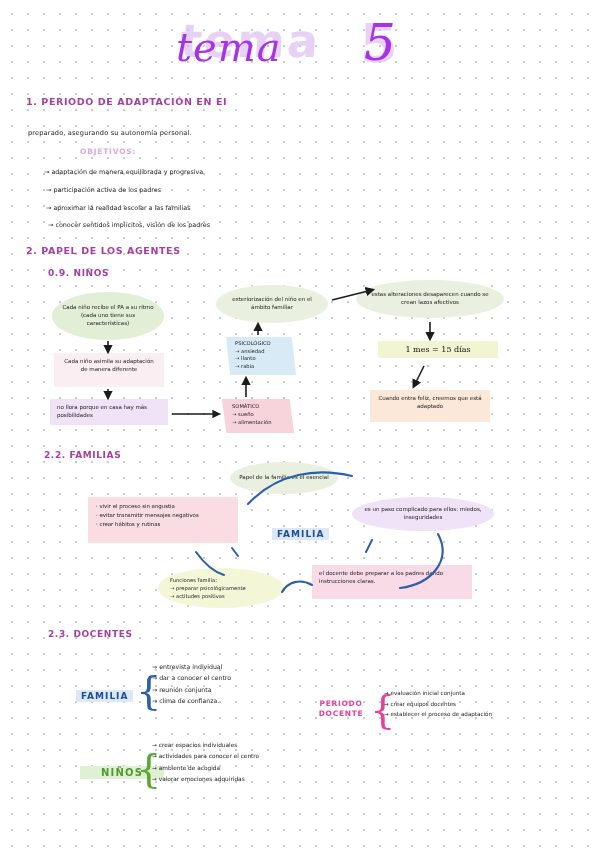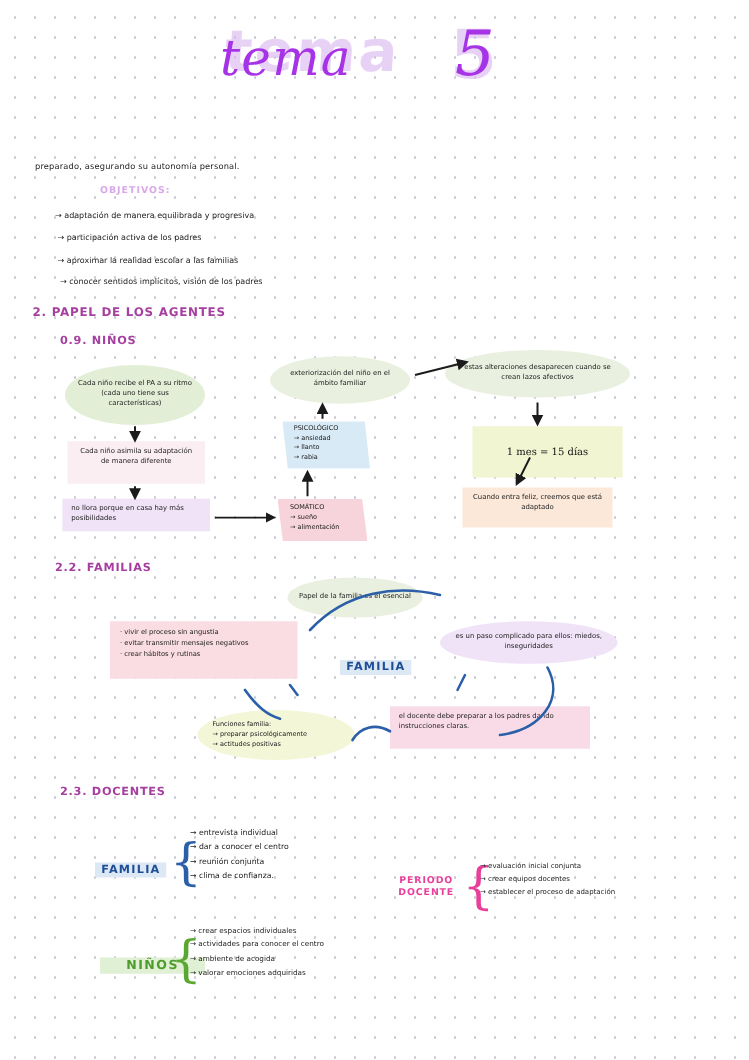--- a/index.html
+++ b/index.html
@@ -71,35 +71,36 @@
            letter-spacing:1px;padding:1px 5px;}
   .hl-green{background:#e0f0d4;color:#4e9c2c;font-weight:bold;font-size:10px;
             letter-spacing:1.2px;padding:1px 21px;}
   .hl-pink{color:#e8409a;font-weight:bold;font-size:7.5px;letter-spacing:.7px;
            line-height:1.35;text-align:center;}
   .famlist{font-size:6.2px;color:#222;line-height:1.85;white-space:nowrap;}
   .brace{font-size:40px;line-height:0;font-family:"DejaVu Serif",serif;}
   .brace-blue{color:#2b5fa8;}
   .brace-pink{color:#e8409a;}
   .brace-green{color:#5aa832;}
-  .eqbox{background:#f2f5d2;font-size:8px;color:#111;padding:16px 10px;
+  .eqbox{background:#f2f5d2;font-size:8px;color:#111;padding:4px 10px;
          text-align:center;font-family:"DejaVu Serif",serif;}
 </style>
 </head>
 <body>
 
 <div class="page">
 
   <div class="abs" id="title-wrap">
     <div class="title-hl">tema</div>
     <div class="title-script">tema</div>
     <div class="title-num-hl">5</div>
     <div class="title-num">5</div>
   </div>
 
+  <div class="abs h1" style="left:26px;top:96px;">1. PERIODO DE ADAPTACIÓN EN EI</div>
   <div class="abs body-line" style="left:28px;top:129px;">preparado, asegurando su autonomía personal.</div>
 
   <div class="abs label-obj" style="left:56px;top:147px;margin-left:24px;">OBJETIVOS:</div>
   <div class="abs arrow-item" style="left:44px;top:168px;">→ adaptación de manera equilibrada y progresiva</div>
   <div class="abs arrow-item" style="left:46px;top:186px;">→ participación activa de los padres</div>
   <div class="abs arrow-item" style="left:46px;top:204px;">→ aproximar la realidad escolar a las familias</div>
   <div class="abs arrow-item" style="left:48px;top:221px;">→ conocer sentidos implícitos, visión de los padres</div>
 
   <div class="abs h1" style="left:26px;top:245px;">2. PAPEL DE LOS AGENTES</div>
   <div class="abs h2" style="left:48px;top:268px;">0.9. NIÑOS</div>

